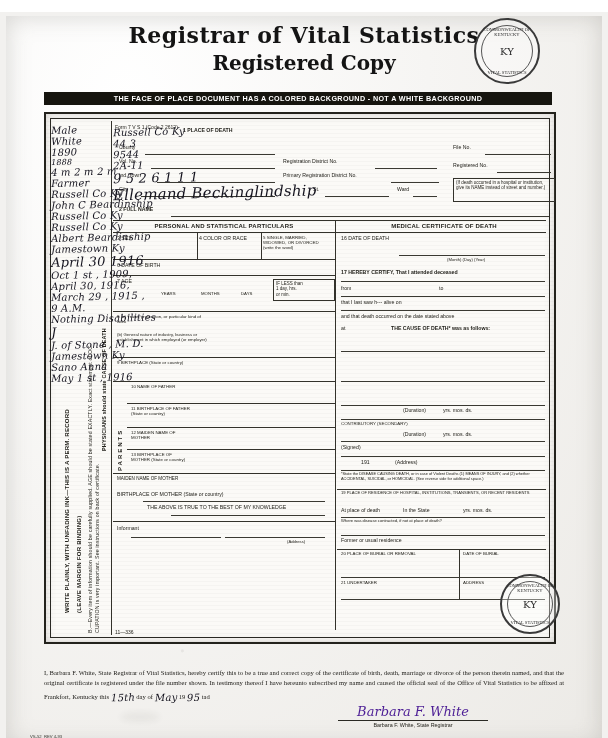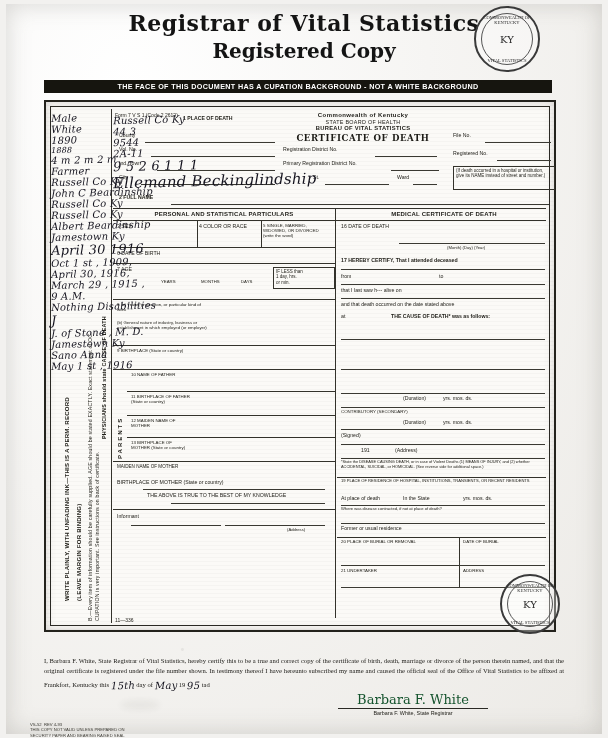--- a/index.html
+++ b/index.html
@@ -13,20 +13,21 @@
     font-family: "Liberation Serif", serif;
     color: #1a1a1a;
     position: relative;
     overflow: hidden;
   }
 
   #page {
     position: absolute;
     inset: 0;
     background: #f2f1ef;
+    margin-top: 12px;
   }
 
   
   .paper {
     position: absolute;
     left: 6px;
     top: 4px;
     width: 596px;
     height: 730px;
     background:
@@ -274,22 +275,23 @@
     color: #1b1a16;
   }
   .sig-area {
     position: absolute;
     right: 120px;
     top: 692px;
     text-align: center;
   }
   .sig-area .sig {
     font-family: "DejaVu Serif", serif;
+    font-style: italic;
     font-size: 13px;
-    color: #14532d;
+    color: #4c1d95;
   }
   .sig-area .sigrule {
     border-top: 1px solid #2a2924;
     margin-top: 1px;
     width: 150px;
   }
   .sig-area .sigcap {
     font-family: "Liberation Sans", sans-serif;
     font-size: 5.4px;
     margin-top: 1px;
@@ -345,43 +347,37 @@
     <div class="line2">Registered Copy</div>
   </div>
 
   <div class="seal" id="seal-top">
     <div class="ring"></div>
     <div class="st-top">COMMONWEALTH OF KENTUCKY</div>
     <div class="st-mid">KY</div>
     <div class="st-bot">VITAL STATISTICS</div>
   </div>
 
-  <div class="banner" id="banner-top">THE FACE OF THIS DOCUMENT HAS A CUPATION BACKGROUND - NOT A WHITE BACKGROUND</div>
+  <div class="banner" id="banner-top">THE FACE OF PLACE DOCUMENT HAS A COLORED BACKGROUND - NOT A WHITE BACKGROUND</div>
 
   <div class="cert">
     <div class="cert-inner">
 
       <div class="vstrip">
         <div class="vtext" style="left:10px; top:492px;">WRITE PLAINLY, WITH UNFADING INK—THIS IS A PERM. RECORD</div>
         <div class="vtext" style="left:22px; top:492px;">(LEAVE MARGIN FOR BINDING)</div>
         <div class="vtext small" style="left:34px; top:512px;">B.—Every item of information should be carefully supplied. AGE should be stated EXACTLY. Exact statement of OC-
 CUPATION is very important. See instructions on back of certificate.</div>
         <div class="vtext" style="left:48px; top:330px; font-size:5.4px;">PHYSICIANS should state CAUSE OF DEATH</div>
       </div>
 
       <div class="formno" style="left:64px; top:5px;">Form 7 V S 1 (Code 2 2612)</div>
       <div class="formno" style="left:64px; top:510px;">11—336</div>
 
       <div class="cert-head">
-        <div class="hdr-center">
-          <div class="h1">Commonwealth of Kentucky</div>
-          <div class="h2">STATE BOARD OF HEALTH</div>
-          <div class="h3">BUREAU OF VITAL STATISTICS</div>
-          <div class="h4">CERTIFICATE OF DEATH</div>
-        </div>
 
         <div class="fieldrow tiny tiny-b" style="left:70px; top:5px;">1 PLACE OF DEATH</div>
 
         <div class="fieldrow tiny" style="left:6px; top:22px;">County</div>
         <div class="rule" style="left:32px; top:32px; width:130px;"></div>
         <div class="hand m" style="left:36px; top:17px;">Russell Co Ky</div>
 
         <div class="fieldrow tiny" style="left:6px; top:36px;">Vol. No.</div>
         <div class="rule" style="left:38px; top:46px; width:124px;"></div>
         <div class="hand m" style="left:44px; top:32px;">44 3</div>

